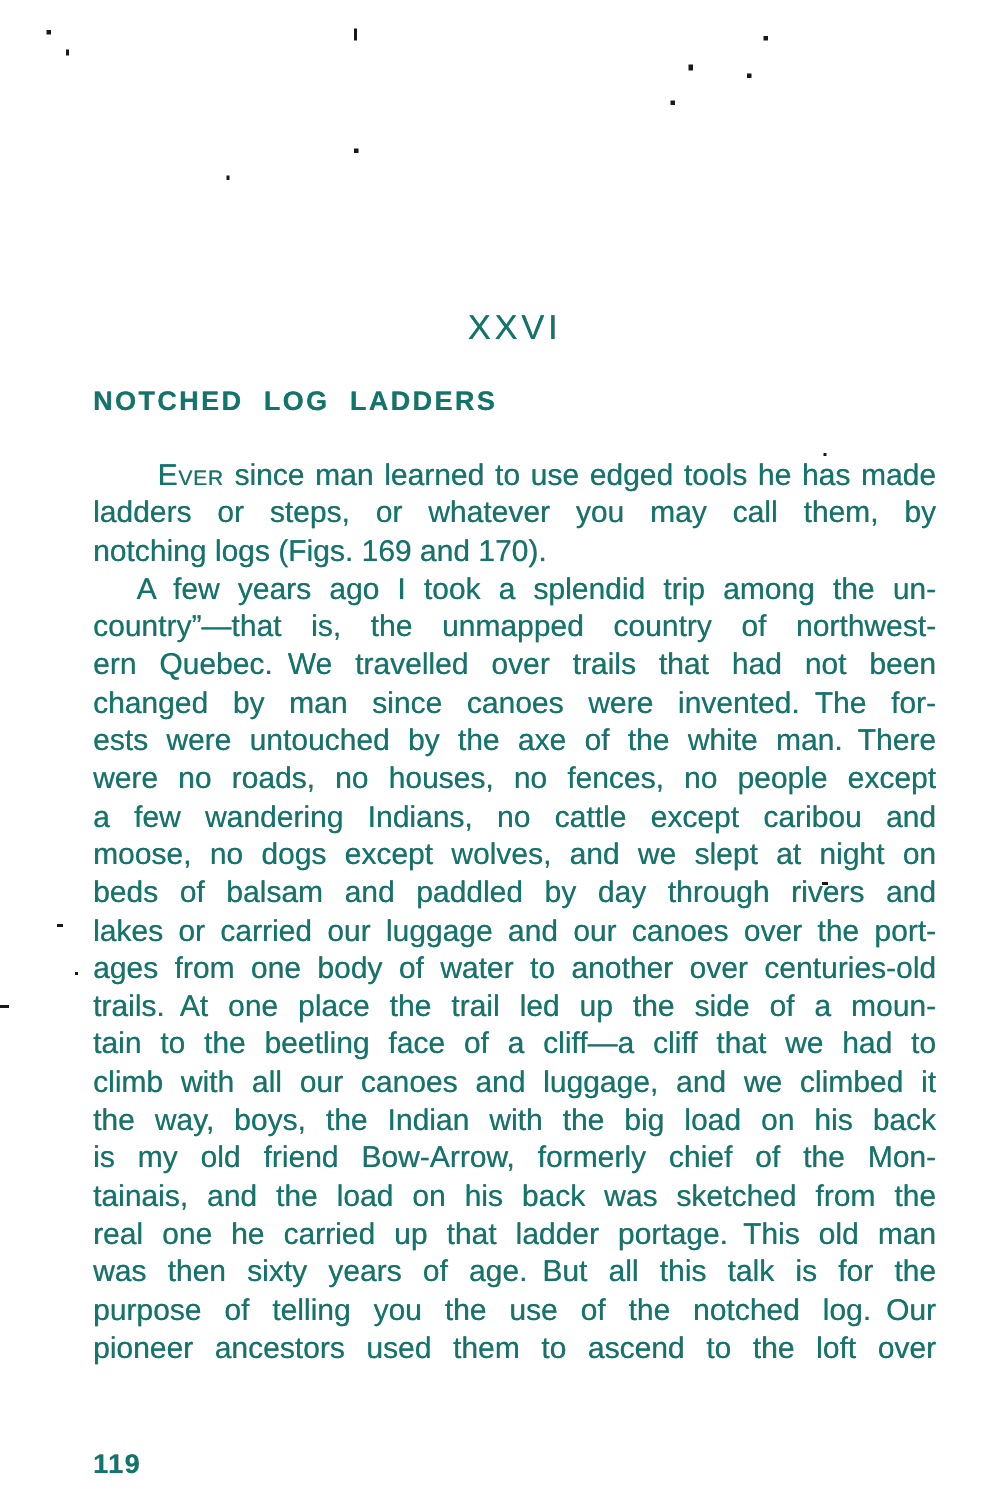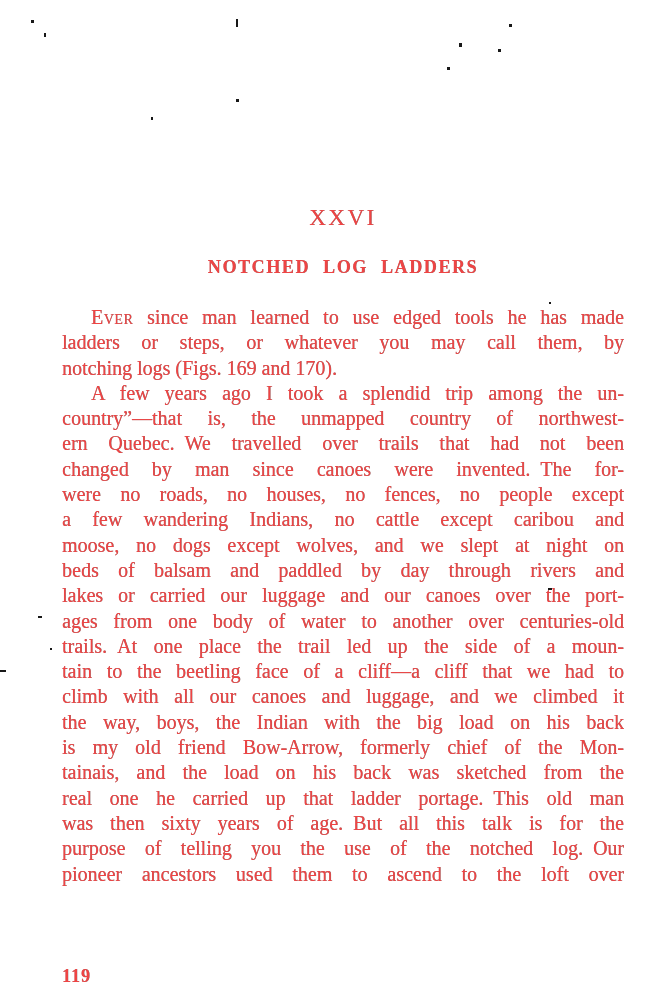--- a/index.html
+++ b/index.html
@@ -1,61 +1,61 @@
 <!DOCTYPE html>
 <html><head>
 <meta charset="utf-8">
 <style>
   html, body { margin: 0; padding: 0; background: #e8e8e8; }
   .page {
     position: relative;
     width: 666px;
     height: 1000px;
     background: #ffffff;
-    font-family: Liberation Serif, serif;
-    color: #ef4444;
+    font-family: Liberation Sans, sans-serif;
+    color: #0f766e;
     overflow: hidden;
     text-shadow: 0.25px 0.25px 0 rgba(15,15,15,0.55);
   }
   .chapter-num {
     position: absolute;
     left: 62px; top: 204px; width: 562px;
     margin: 0;
     text-align: center;
     font-size: 23px;
     font-weight: normal;
     letter-spacing: 2.5px;
     line-height: 28px;
   }
   .chapter-title {
     position: absolute;
     left: 62px; top: 256px; width: 562px;
     margin: 0;
-    text-align: center;
+    text-align: left;
     font-size: 18px;
     font-weight: bold;
     letter-spacing: 1.6px;
     word-spacing: 7px;
     line-height: 22px;
   }
   .body-text {
     position: absolute;
     left: 62px; top: 305px; width: 562px;
     font-size: 20px;
     line-height: 25.3px;
   }
   .line {
     height: 25.3px;
     overflow: hidden;
     text-align: justify;
     text-align-last: justify;
   }
   .line.no-justify { text-align: right; text-align-last: left; }
   .line.indent { text-indent: 29px; }
-  .lead-sc { font-variant: small-caps; letter-spacing: 0.5px; }
+  .lead-sc { font-variant: small-caps; letter-spacing: 0.5px; margin-left: 14px; }
   .pagenum {
     position: absolute;
     left: 62px; top: 966px; width: 534px;
     font-size: 18px;
     font-weight: bold;
     letter-spacing: 1px;
   }
   .speck { position: absolute; background: #181818; }
 </style>
 </head>
@@ -65,20 +65,21 @@
   <h1 class="chapter-num">XXVI</h1>
   <h2 class="chapter-title">NOTCHED LOG LADDERS</h2>
   <div class="body-text">
       <div class="line indent"><span class="lead-sc">Ever</span> since man learned to use edged tools he has made</div>
       <div class="line">ladders or steps, or whatever you may call them, by</div>
       <div class="line no-justify">notching logs (Figs. 169 and 170).</div>
       <div class="line indent">A few years ago I took a splendid trip among the un-</div>
       <div class="line">country”—that is, the unmapped country of northwest-</div>
       <div class="line">ern Quebec. We travelled over trails that had not been</div>
       <div class="line">changed by man since canoes were invented. The for-</div>
+      <div class="line">ests were untouched by the axe of the white man. There</div>
       <div class="line">were no roads, no houses, no fences, no people except</div>
       <div class="line">a few wandering Indians, no cattle except caribou and</div>
       <div class="line">moose, no dogs except wolves, and we slept at night on</div>
       <div class="line">beds of balsam and paddled by day through rivers and</div>
       <div class="line">lakes or carried our luggage and our canoes over the port-</div>
       <div class="line">ages from one body of water to another over centuries-old</div>
       <div class="line">trails. At one place the trail led up the side of a moun-</div>
       <div class="line">tain to the beetling face of a cliff—a cliff that we had to</div>
       <div class="line">climb with all our canoes and luggage, and we climbed it</div>
       <div class="line">the way, boys, the Indian with the big load on his back</div>

